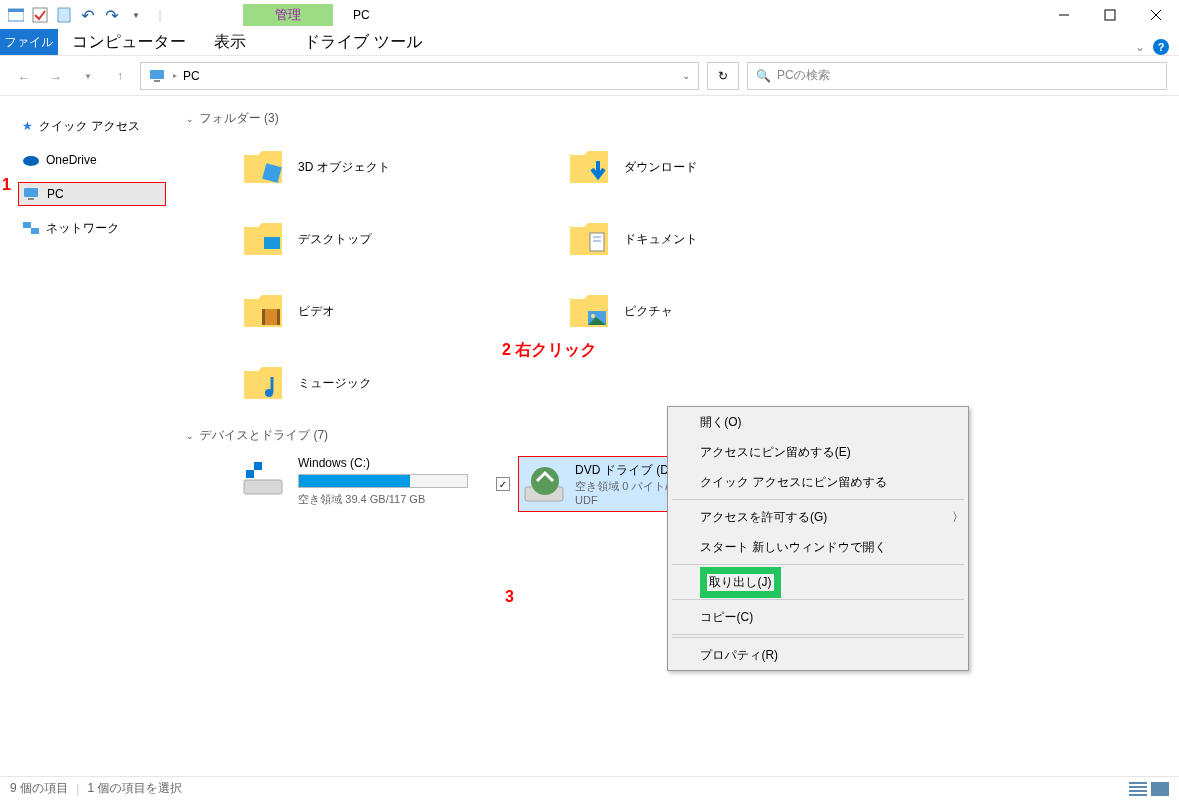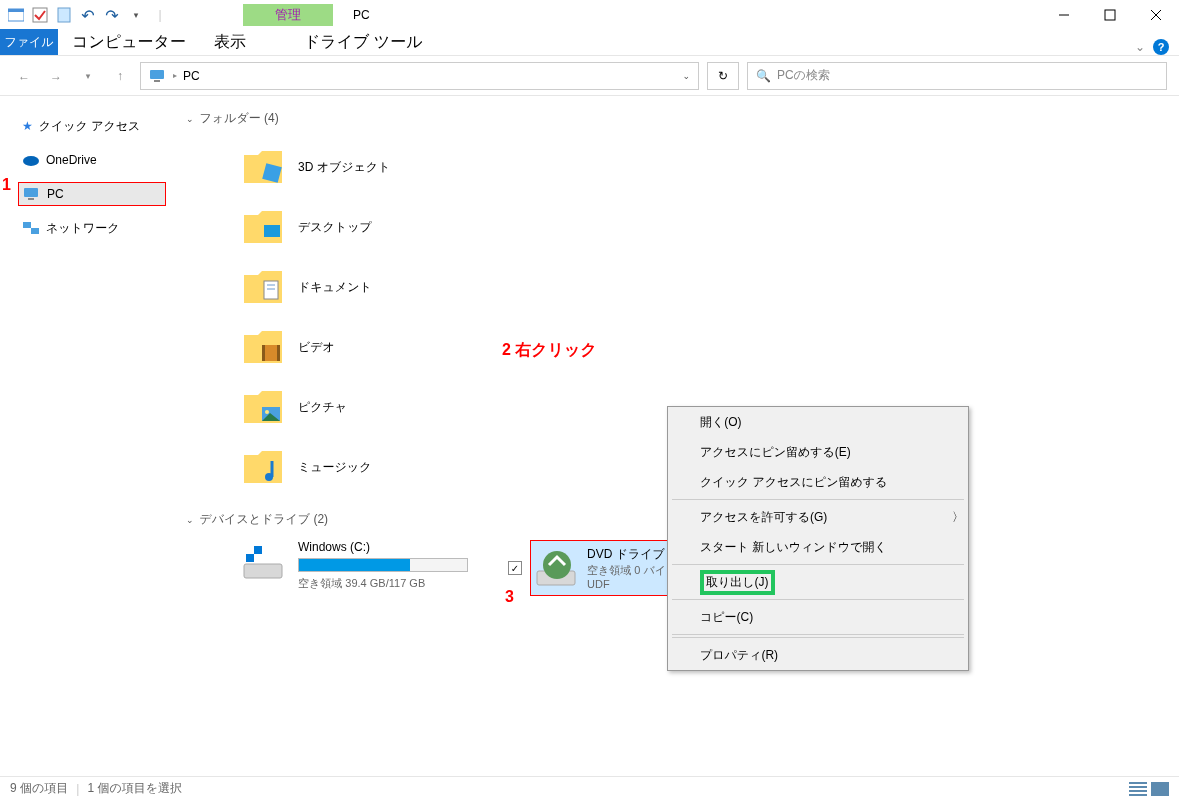--- a/index.html
+++ b/index.html
@@ -21,38 +21,38 @@
 .nav-btn { width: 24px; height: 24px; display: flex; align-items: center; justify-content: center; color: #888; }
 .address-field { flex: 1; height: 28px; border: 1px solid #ccc; display: flex; align-items: center; padding: 0 8px; gap: 6px; }
 .refresh-btn { width: 32px; height: 28px; border: 1px solid #ccc; display: flex; align-items: center; justify-content: center; }
 .search-field { width: 420px; height: 28px; border: 1px solid #ccc; display: flex; align-items: center; padding: 0 8px; gap: 6px; color: #888; }
 .main { display: flex; height: 700px; }
 .sidebar { width: 170px; padding: 18px 0 0 18px; }
 .sidebar-item { height: 24px; display: flex; align-items: center; gap: 6px; padding-left: 4px; }
 .sidebar-item.selected { border: 1px solid red; background: #e8e8e8; margin-right: 4px; }
 .content { flex: 1; padding: 8px 12px; position: relative; }
 .group-header { display: flex; align-items: center; gap: 6px; color: #555; font-size: 12px; margin: 6px 0 12px 4px; }
-.folder-grid { display: flex; flex-wrap: wrap; gap: 4px; margin-left: 60px; flex-direction: column; }
+.folder-grid { display: flex; flex-wrap: wrap; gap: 16px; margin-left: 60px; }
 .folder-item { width: 310px; height: 56px; display: flex; align-items: center; gap: 14px; }
 .folder-icon { width: 42px; height: 40px; }
-.drive-row { display: flex; gap: 26px; margin-left: 60px; }
+.drive-row { display: flex; gap: 14px; margin-left: 60px; }
 .drive-item { width: 240px; display: flex; gap: 14px; }
 .drive-icon { width: 42px; height: 42px; }
 .drive-info { flex: 1; }
 .drive-bar { width: 170px; height: 14px; border: 1px solid #bbb; background: #f4f4f4; margin: 4px 0; }
 .drive-bar-fill { height: 100%; background: #0099e5; }
 .dvd-item { width: 290px; height: 56px; padding: 4px; background: #cce8ff; border: 1px solid red; display: flex; align-items: center; gap: 10px; }
 .dvd-check { width: 14px; height: 14px; border: 1px solid #888; background: #fff; display: flex; align-items: center; justify-content: center; font-size: 10px; }
 .dvd-sub { color: #666; font-size: 11px; }
 .context-menu { position: absolute; left: 497px; top: 310px; width: 302px; background: #f0f0f0; border: 1px solid #999; box-shadow: 2px 2px 4px rgba(0,0,0,.25); }
 .menu-item { height: 30px; display: flex; align-items: center; padding-left: 32px; padding-right: 4px; font-size: 12px; position: relative; }
 .menu-item .icon-slot { position: absolute; left: 6px; width: 18px; height: 18px; display: flex; align-items: center; justify-content: center; }
 .menu-item .submenu-arrow { margin-left: auto; }
 .menu-sep { height: 1px; background: #ccc; margin: 2px 4px; }
-.eject-box { border: 4px solid #22c55e; display: inline-block; padding: 0 2px; }
+.eject-box { border: 7px solid #22c55e; display: inline-block; padding: 0 2px; }
 .statusbar { position: absolute; bottom: 0; left: 0; right: 0; height: 24px; display: flex; align-items: center; padding: 0 10px; color: #666; border-top: 1px solid #e6e6e6; background: #fff; }
 .statusbar .sep { margin: 0 8px; color: #ccc; }
 .status-views { margin-left: auto; display: flex; gap: 4px; }
 .status-views span { width: 18px; height: 14px; background: #5c8aaf; display: inline-block; }
 .annotation { position: absolute; color: red; font-weight: bold; font-size: 16px; }
 svg { display: block; }
 </style>
 </head>
 <body>
 
@@ -169,32 +169,41 @@
             <rect x="9" y="7" width="8" height="6" fill="#4aa0e0"></rect>
           </svg>
         </span>
       <span>ネットワーク</span>
     </div>
   </div>
 
   <div class="content">
     <div class="group-header">
       <span style="font-size:9px">⌄</span>
-      <span>フォルダー (4)</span>
+      <span>フォルダー (3)</span>
     </div>
 
     <div class="folder-grid">
       <div class="folder-item">
         <span class="folder-icon">
             <svg width="42" height="40">
               <path d="M2 8 L16 8 L20 4 L40 4 L40 36 L2 36 Z" fill="#ffd96a"></path>
               <rect x="22" y="18" width="16" height="16" fill="#3aa0e5" transform="rotate(15 30 26)"></rect>
             </svg>
           </span>
         <span>3D オブジェクト</span>
+      </div>
+      <div class="folder-item">
+        <span class="folder-icon">
+            <svg width="42" height="40">
+              <path d="M2 8 L16 8 L20 4 L40 4 L40 36 L2 36 Z" fill="#ffd96a"></path>
+              <path d="M30 14 L30 28 M24 22 L30 30 L36 22" stroke="#0078d7" stroke-width="4" fill="none"></path>
+            </svg>
+          </span>
+        <span>ダウンロード</span>
       </div>
       <div class="folder-item">
         <span class="folder-icon">
             <svg width="42" height="40">
               <path d="M2 8 L16 8 L20 4 L40 4 L40 36 L2 36 Z" fill="#ffd96a"></path>
               <rect x="22" y="18" width="16" height="12" fill="#1a9add"></rect>
             </svg>
           </span>
         <span>デスクトップ</span>
       </div>
@@ -238,21 +247,21 @@
               <path d="M30 14 L30 30" stroke="#1a7ad0" stroke-width="3"></path>
               <circle cx="27" cy="30" r="4" fill="#1a7ad0"></circle>
             </svg>
           </span>
         <span>ミュージック</span>
       </div>
     </div>
 
     <div class="group-header" style="margin-top:16px">
       <span style="font-size:9px">⌄</span>
-      <span>デバイスとドライブ (2)</span>
+      <span>デバイスとドライブ (7)</span>
     </div>
 
     <div class="drive-row">
       <div class="drive-item">
         <span class="drive-icon">
             <svg width="42" height="42">
               <rect x="2" y="24" width="38" height="14" fill="#d8d8d8" stroke="#aaa" rx="2"></rect>
               <rect x="4" y="6" width="16" height="16" fill="#0078d7"></rect>
               <rect x="4" y="6" width="8" height="8" fill="#fff"></rect>
               <rect x="12" y="14" width="8" height="8" fill="#fff"></rect>

